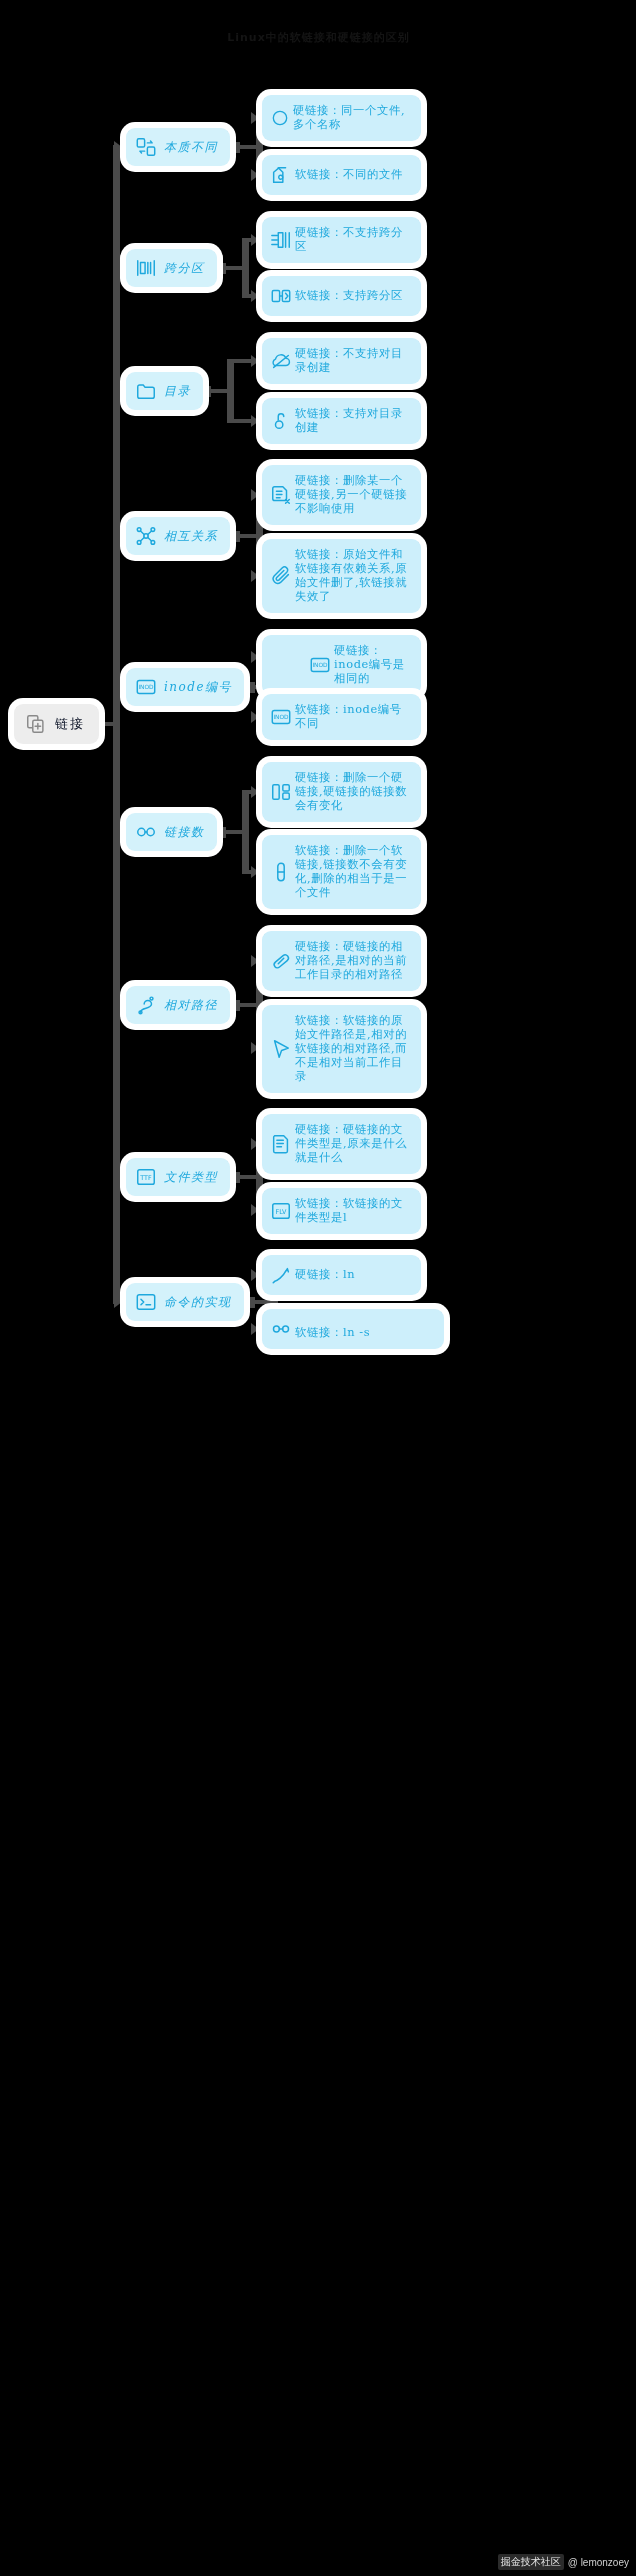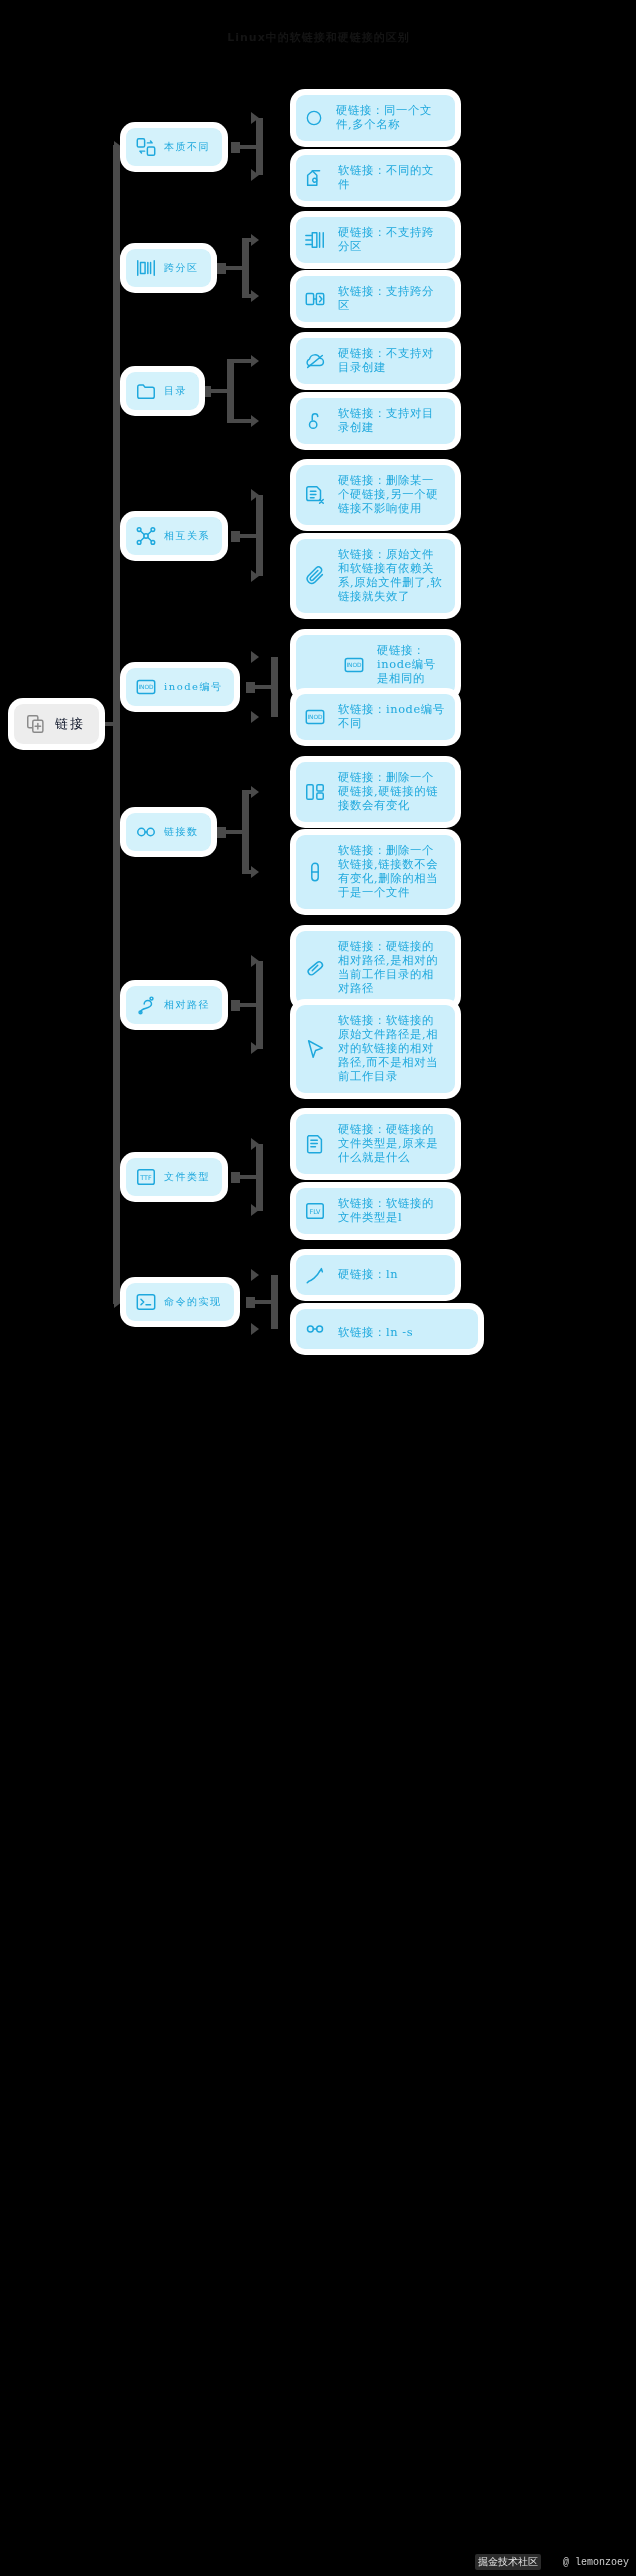--- a/index.html
+++ b/index.html
@@ -58,38 +58,37 @@
     padding: 9px 14px 9px 11px;
     gap: 8px;
   }
   .root .lbl { color: #0f172a; font-size: 13px; letter-spacing: 2px; }
 
   .branch {
     background: #d4f2fb;
     padding: 8px 12px 8px 9px;
     gap: 7px;
   }
-  .branch .lbl { font-size: 10px; letter-spacing: 1.5px; white-space: nowrap; }
+  .branch .lbl { font-size: 12px; letter-spacing: 1.5px; white-space: nowrap; font-style: italic; }
 
   .leaf {
     background: #cdeffb;
     padding: 9px 10px 9px 8px;
-    gap: 12px;
+    gap: 3px;
     width: 113px;
-    margin-left: 34px;
   }
   .leaf .lbl { font-size: 11.4px; letter-spacing: 0.6px; }
 
   svg { display: block; }
 
   .footer {
     position: absolute; bottom: 6px; right: 8px;
-    display: flex; align-items: center; gap: 22px;
+    display: flex; align-items: center; gap: 4px;
     font-size: 10px; color: #cfcfcf;
-    font-family: Liberation Mono, monospace;
+    font-family: Liberation Sans, sans-serif;
     margin-left: 40px;
   }
   .footer .mark {
     background: #2b2b2b; color: #e8e8e8;
     padding: 1px 3px; border-radius: 2px; font-size: 10px;
   }
 </style>
 </head>
 <body>
 

